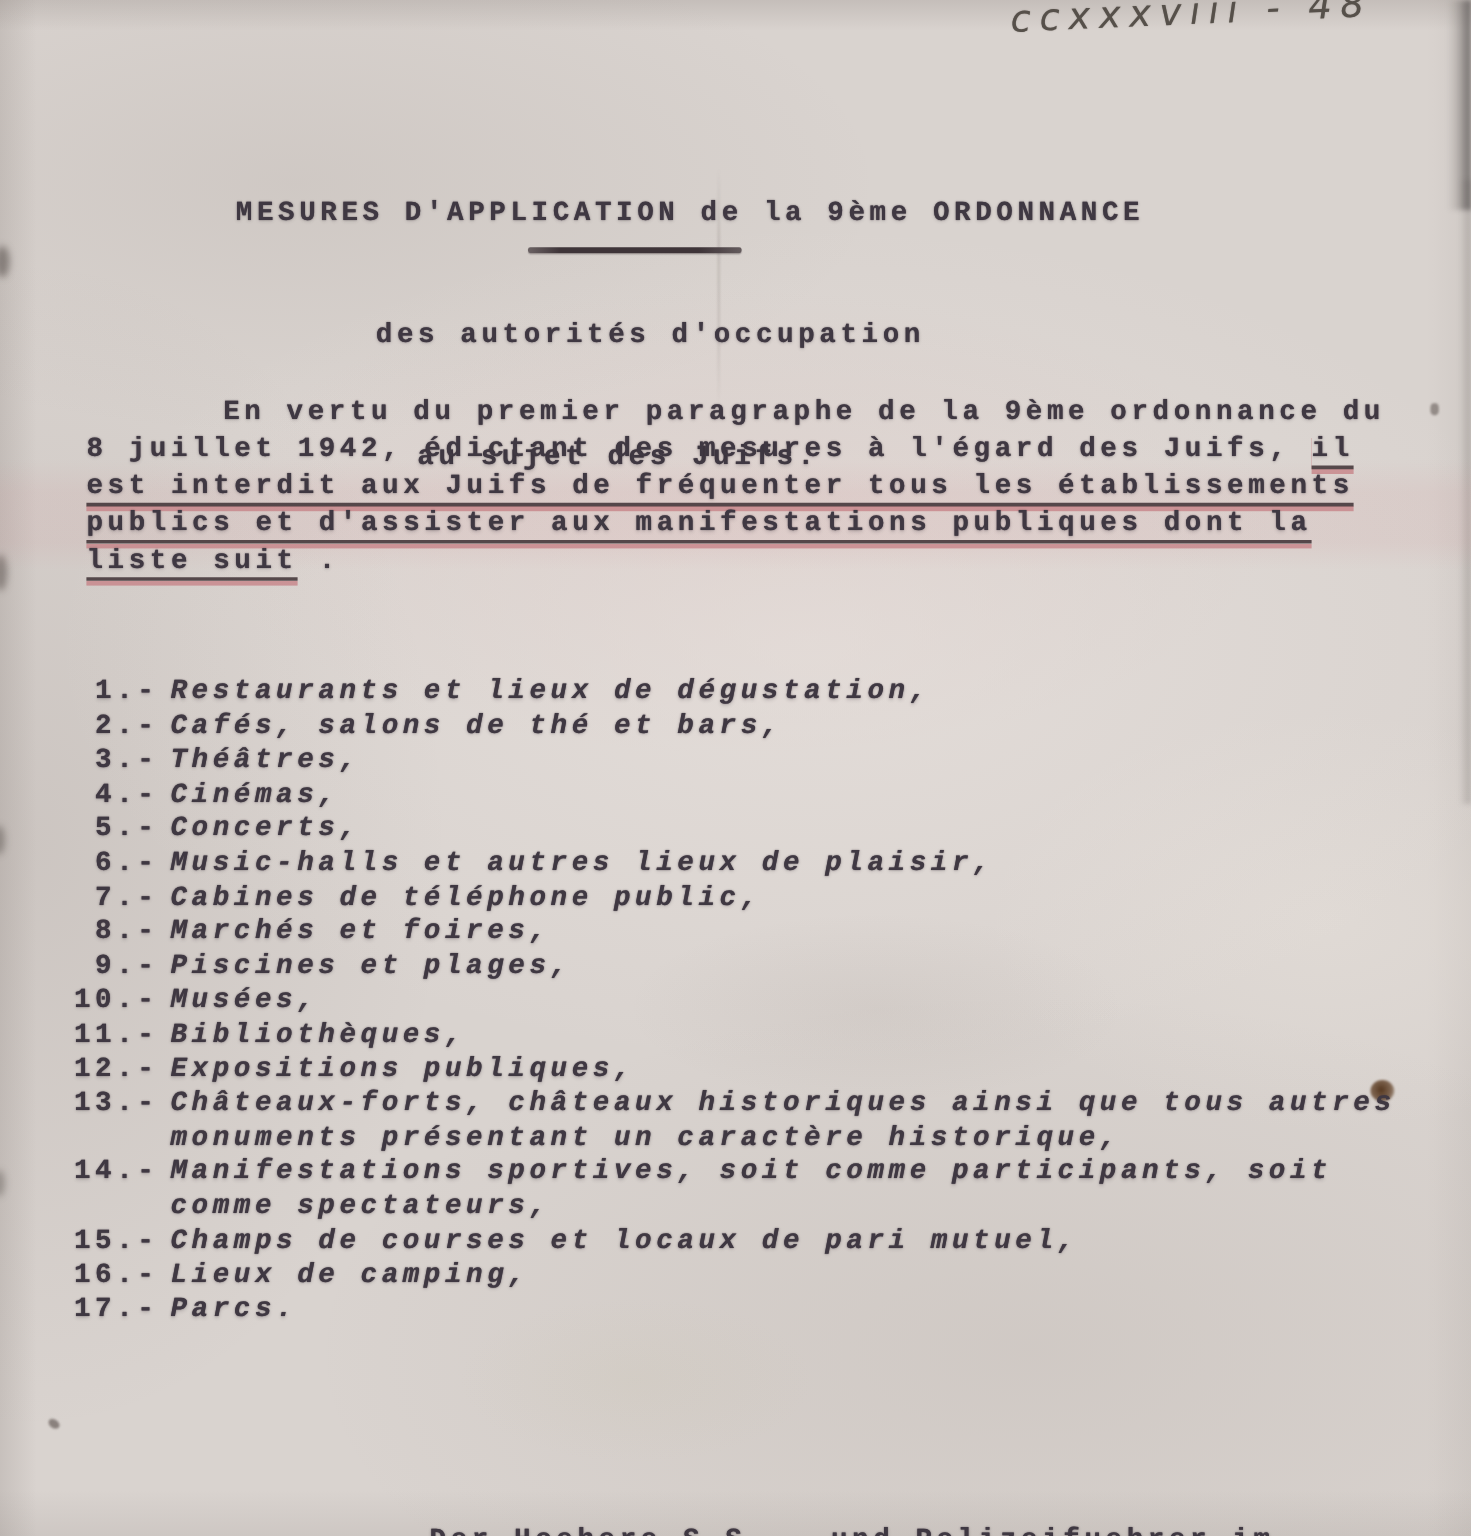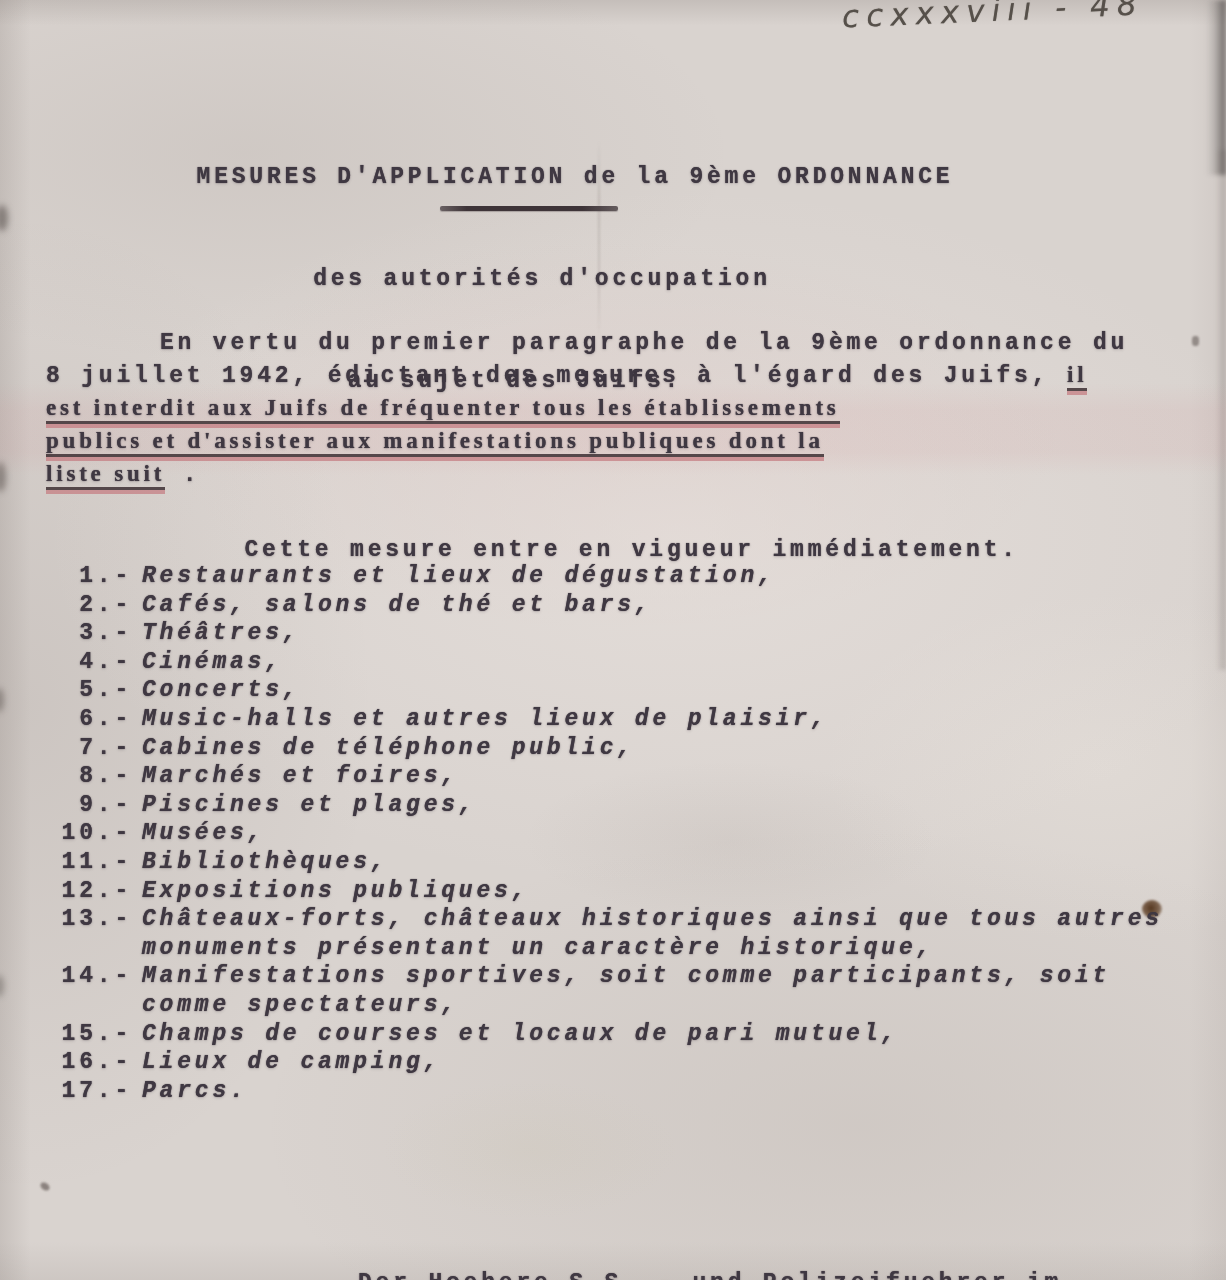--- a/index.html
+++ b/index.html
@@ -43,27 +43,26 @@
   
   .title-block{position:absolute;top:92px;left:0;width:100%;text-align:center;line-height:34px;}
   .title-line{display:block;}
   .title-rule{
     position:absolute;top:206px;left:440px;width:178px;height:5px;
     background:linear-gradient(90deg, rgba(62,52,56,0.7), #3e3438 15%, #3e3438 80%, rgba(62,52,56,0.75));
     border-radius:2px;
     box-shadow:0 1px 1px rgba(62,52,56,0.3);
   }
   
-  .intro{position:absolute;top:328px;left:46px;width:1120px;line-height:31px;}
+  .intro{position:absolute;top:328px;left:72px;width:1120px;line-height:31px;}
   .indent{display:inline-block;width:114px;}
   .u{
     border-bottom:3px solid rgba(66,52,56,0.88);
     box-shadow:0 4px 0 rgba(197,124,129,0.72);
     padding-bottom:1px;
-    font-family:Liberation Serif, serif;
   }
   .pink-wash{
     position:absolute;top:383px;left:0;width:100%;height:92px;
     background:linear-gradient(180deg, rgba(206,145,148,0) 0%, rgba(206,145,148,0.12) 30%, rgba(206,145,148,0.12) 75%, rgba(206,145,148,0) 100%);
     pointer-events:none;
   }
   .note{position:absolute;top:504px;left:60px;width:1120px;line-height:31px;}
   
   .list{position:absolute;top:562px;left:60px;width:1150px;line-height:28.6px;}
   .row{display:flex;align-items:flex-start;}
@@ -131,23 +130,20 @@
 
   <div class="title-block typed">
     <span class="title-line" style="transform:translateX(-38px)">MESURES D'APPLICATION de la 9ème ORDONNANCE</span>
     <span class="title-line" style="transform:translateX(-71px)">des autorités d'occupation</span>
     <span class="title-line" style="transform:translateX(-98px)">au sujet des Juifs.</span>
   </div>
   <div class="title-rule"></div>
 
   <div class="intro typed"><div><span class="indent"></span><span>En vertu du premier paragraphe de la 9ème ordonnance du</span></div><div><span>8 juillet 1942, édictant des mesures à l'égard des Juifs, </span><span class="u">il</span></div><div><span class="u">est interdit aux Juifs de fréquenter tous les établissements</span></div><div><span class="u">publics et d'assister aux manifestations publiques dont la</span></div><div><span class="u">liste suit</span><span> .</span></div></div>
 
-  <div class="note typed">
-    <span class="indent"></span><span>Cette mesure entre en vigueur immédiatement.</span>
-  </div>
 
   <div class="list typed" id="list"><div class="row"><span class="num">1.-</span><div class="item-lines"><div>Restaurants et lieux de dégustation,</div></div></div><div class="row"><span class="num">2.-</span><div class="item-lines"><div>Cafés, salons de thé et bars,</div></div></div><div class="row"><span class="num">3.-</span><div class="item-lines"><div>Théâtres,</div></div></div><div class="row"><span class="num">4.-</span><div class="item-lines"><div>Cinémas,</div></div></div><div class="row"><span class="num">5.-</span><div class="item-lines"><div>Concerts,</div></div></div><div class="row"><span class="num">6.-</span><div class="item-lines"><div>Music-halls et autres lieux de plaisir,</div></div></div><div class="row"><span class="num">7.-</span><div class="item-lines"><div>Cabines de téléphone public,</div></div></div><div class="row"><span class="num">8.-</span><div class="item-lines"><div>Marchés et foires,</div></div></div><div class="row"><span class="num">9.-</span><div class="item-lines"><div>Piscines et plages,</div></div></div><div class="row"><span class="num">10.-</span><div class="item-lines"><div>Musées,</div></div></div><div class="row"><span class="num">11.-</span><div class="item-lines"><div>Bibliothèques,</div></div></div><div class="row"><span class="num">12.-</span><div class="item-lines"><div>Expositions publiques,</div></div></div><div class="row"><span class="num">13.-</span><div class="item-lines"><div>Châteaux-forts, châteaux historiques ainsi que tous autres</div><div>monuments présentant un caractère historique,</div></div></div><div class="row"><span class="num">14.-</span><div class="item-lines"><div>Manifestations sportives, soit comme participants, soit</div><div>comme spectateurs,</div></div></div><div class="row"><span class="num">15.-</span><div class="item-lines"><div>Champs de courses et locaux de pari mutuel,</div></div></div><div class="row"><span class="num">16.-</span><div class="item-lines"><div>Lieux de camping,</div></div></div><div class="row"><span class="num">17.-</span><div class="item-lines"><div>Parcs.</div></div></div></div>
 
   <div class="signature typed">
     <div>Der Hoehere S.S. - und Polizeifuehrer im</div>
     
   </div>
 
 </div>
 

